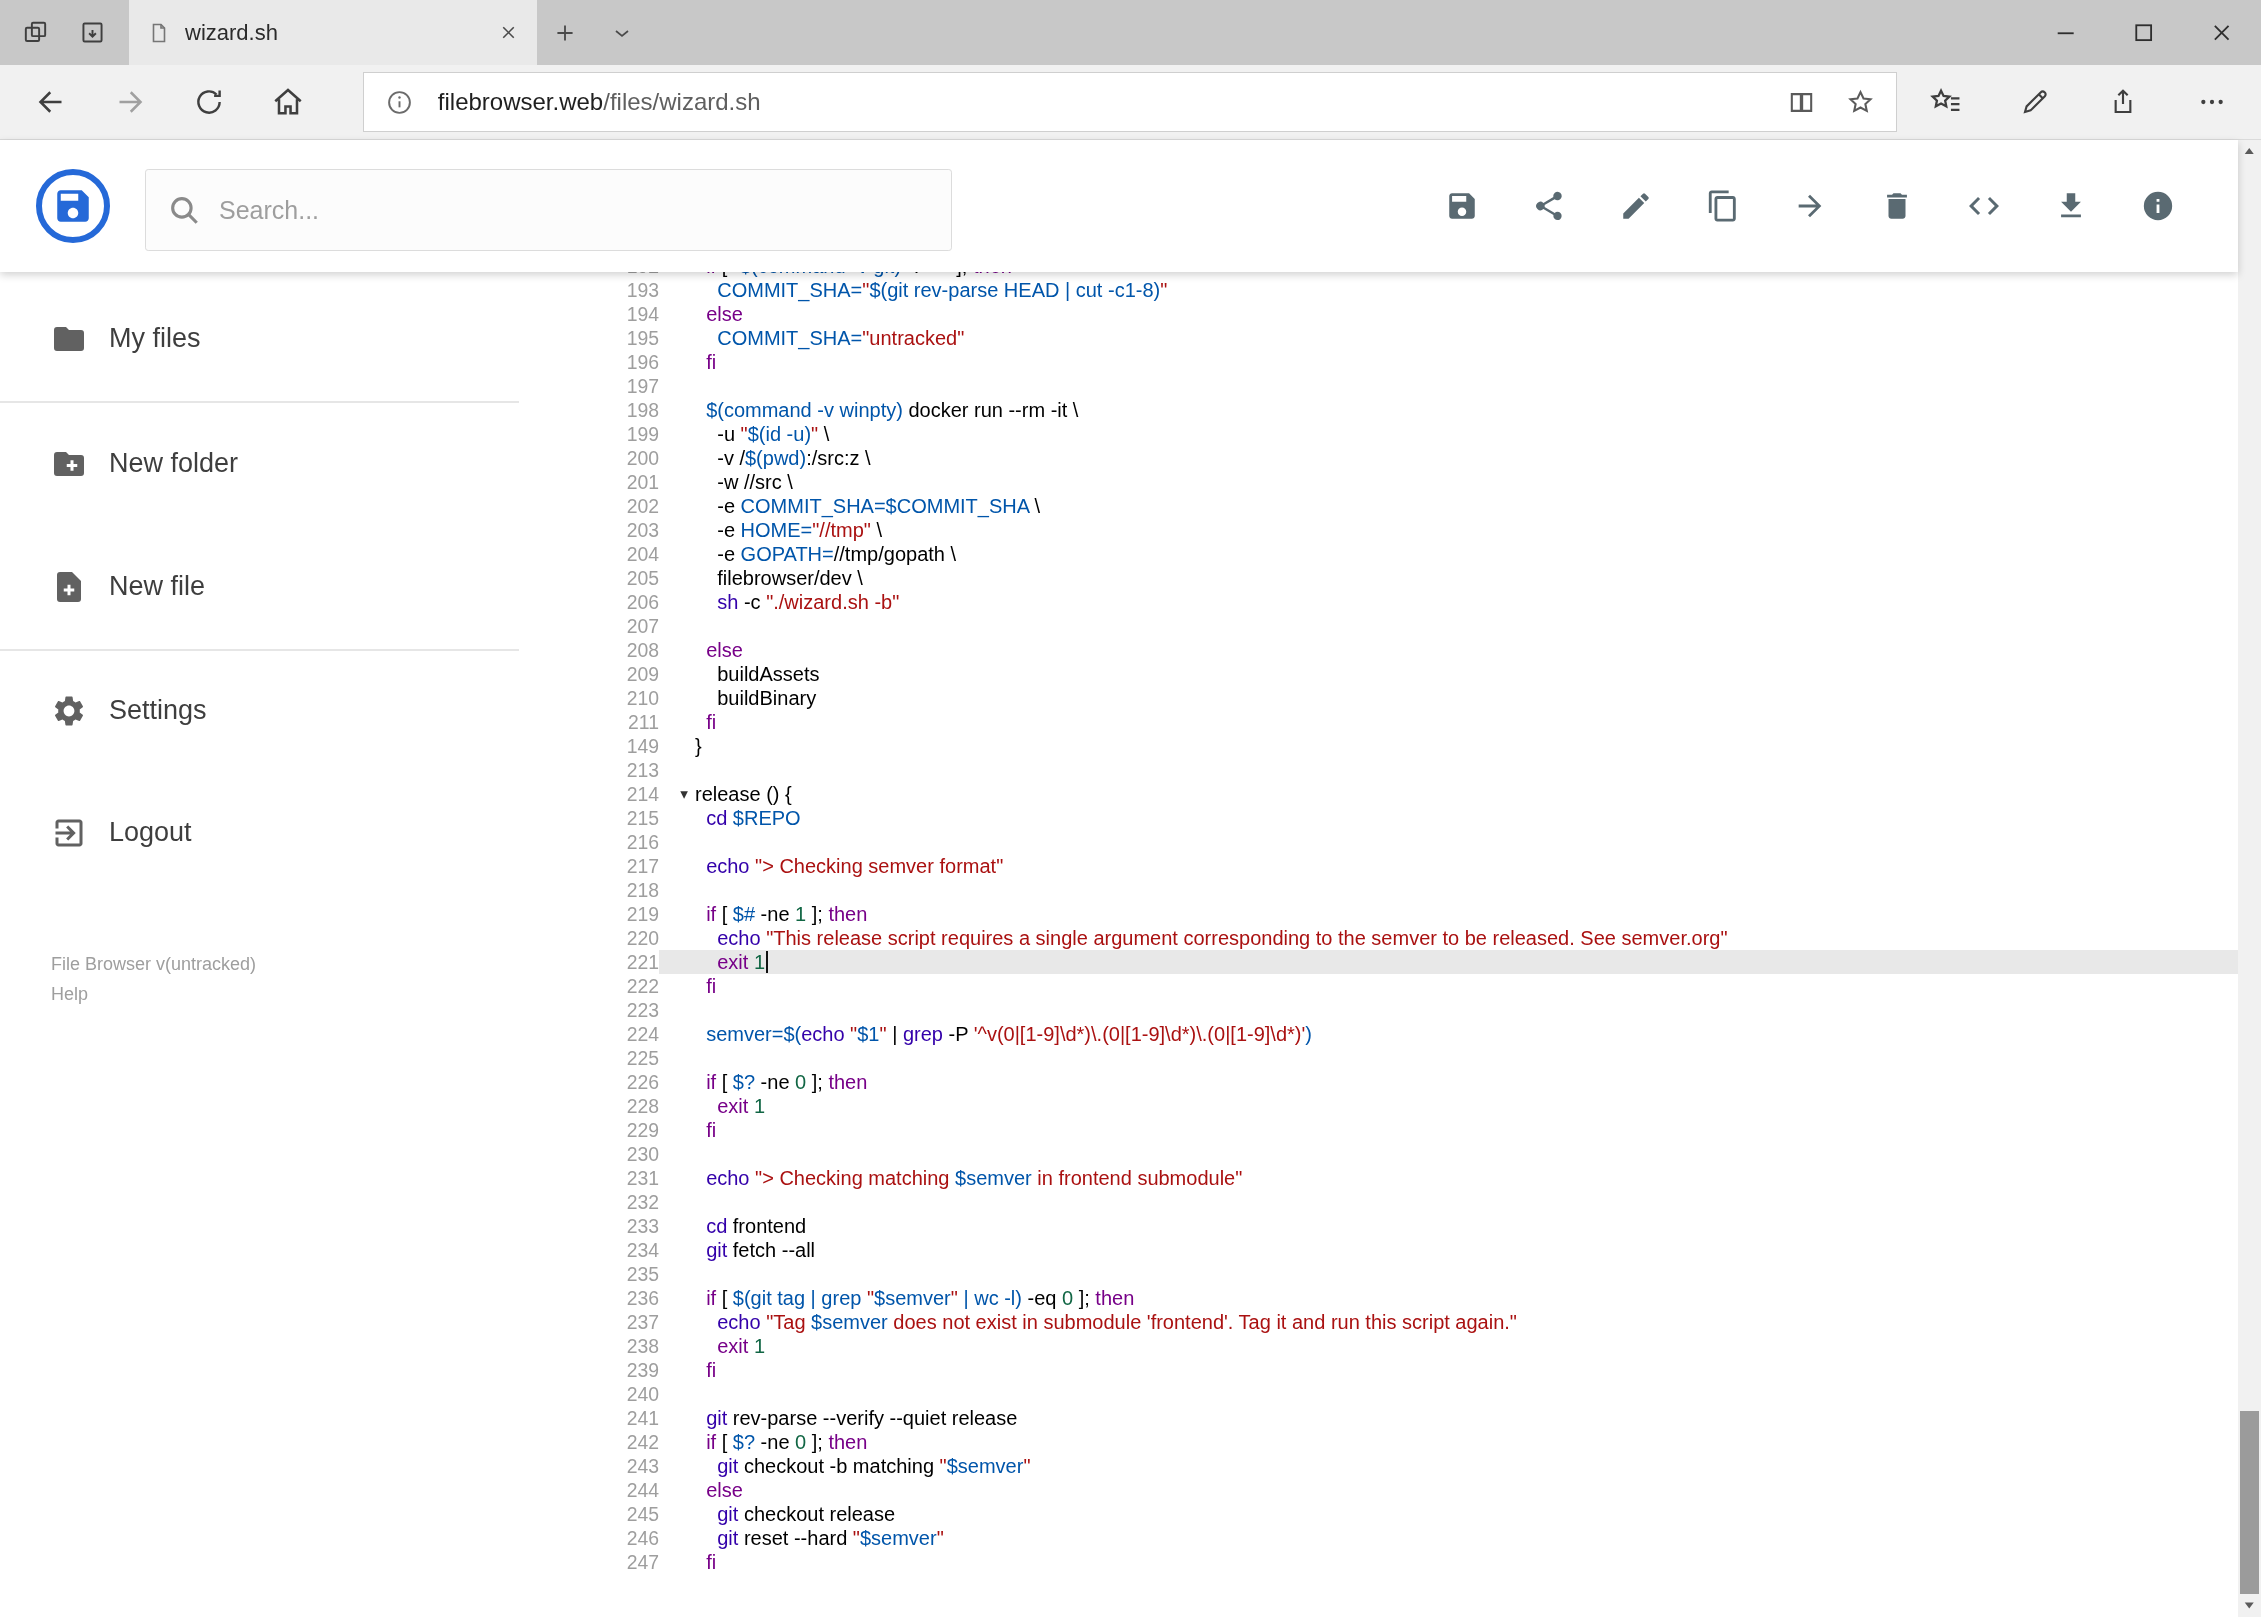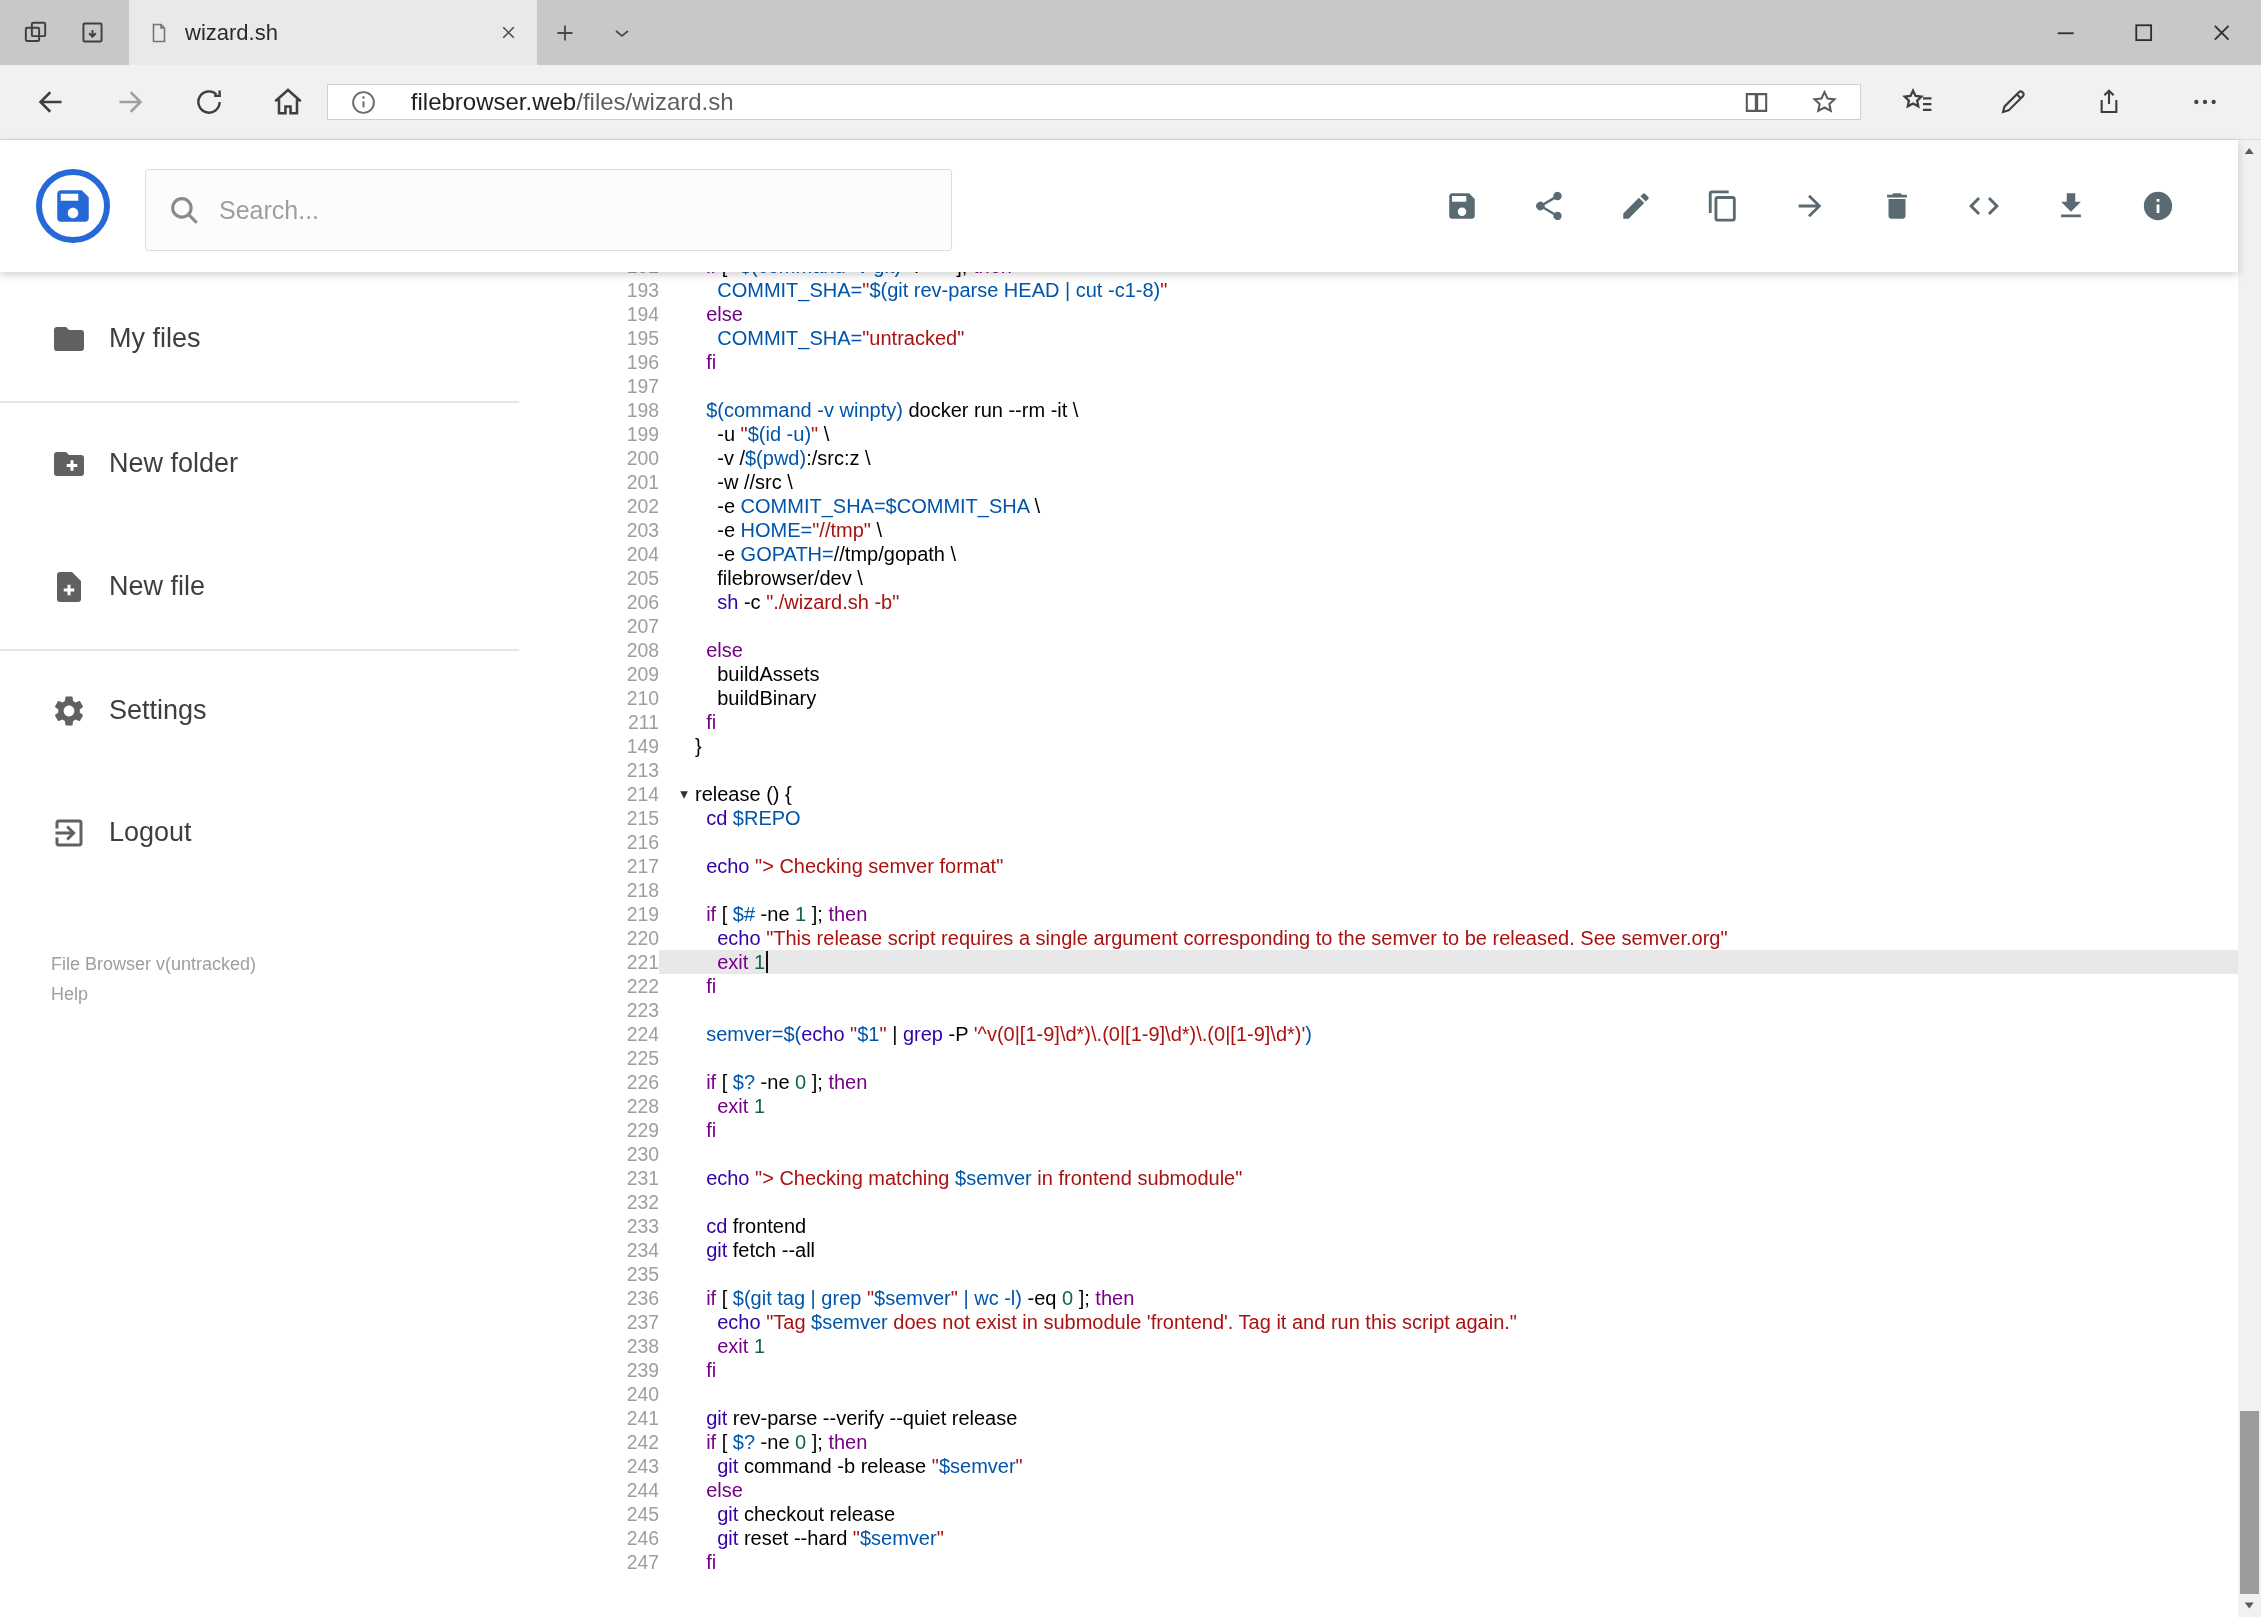--- a/index.html
+++ b/index.html
@@ -14,22 +14,22 @@
   .tab{width:408px;margin-left:8px;background:#e9e9e9;display:flex;align-items:center;
     padding:12px 18px;gap:14.5px;cursor:pointer;}
   .tab-title{flex:1;font-size:22px;color:#2b2b2b;white-space:nowrap;overflow:hidden;}
   .flex-spacer{flex:1}
   .win-btn{width:78px;display:flex;align-items:center;justify-content:center;cursor:pointer;}
 
   
   .navbar{position:absolute;top:65px;left:0;right:0;height:75px;background:#f1f1f1;
     border-bottom:1.6px solid #dadada;display:flex;align-items:center;padding-left:11.3px;}
   .nav-btn{width:79px;display:flex;align-items:center;justify-content:center;cursor:pointer;}
-  .addressbar{width:1534px;height:36px;background:#fff;
-    border:1.6px solid #cfcfcf;display:flex;align-items:center;padding:0 14.5px;gap:26px;cursor:text;}
+  .addressbar{width:1534px;height:60px;margin-left:36px;background:#fff;
+    border:1.6px solid #cfcfcf;display:flex;align-items:center;padding:0 14.5px;gap:17px;cursor:text;}
   .url{flex:1;font-size:24px;white-space:nowrap;overflow:hidden;}
   .url .dom{color:#1f1f1f}
   .url .path{color:#5f5f5f}
   .ab-icon{display:flex;align-items:center;justify-content:center;width:42px;cursor:pointer;}
   .nav-right{flex:1;display:flex;align-items:center;justify-content:space-evenly;}
 
   
   .appheader{position:absolute;top:140px;left:0;right:22.6px;height:132px;background:#fff;
     box-shadow:0 3.2px 8px rgba(0,0,0,.18);z-index:5;}
   .logo{position:absolute;left:36px;top:29px;width:74px;height:74px;border-radius:50%;
@@ -511,21 +511,21 @@
         <div class="crow">
           <div class="gut">241</div>
           <div class="cline"><span class="tp">  </span><span class="tb">git</span><span class="tp"> rev-parse --verify --quiet release</span></div>
         </div>
         <div class="crow">
           <div class="gut">242</div>
           <div class="cline"><span class="tp">  </span><span class="tk">if</span><span class="tp"> [ </span><span class="tv">$?</span><span class="tp"> -ne </span><span class="tn">0</span><span class="tp"> ]; </span><span class="tk">then</span></div>
         </div>
         <div class="crow">
           <div class="gut">243</div>
-          <div class="cline"><span class="tp">    </span><span class="tb">git</span><span class="tp"> command -b release </span><span class="ts">"</span><span class="tv">$semver</span><span class="ts">"</span></div>
+          <div class="cline"><span class="tp">    </span><span class="tb">git</span><span class="tp"> checkout -b matching </span><span class="ts">"</span><span class="tv">$semver</span><span class="ts">"</span></div>
         </div>
         <div class="crow">
           <div class="gut">244</div>
           <div class="cline"><span class="tp">  </span><span class="tk">else</span></div>
         </div>
         <div class="crow">
           <div class="gut">245</div>
           <div class="cline"><span class="tp">    </span><span class="tb">git</span><span class="tp"> checkout release</span></div>
         </div>
         <div class="crow">

